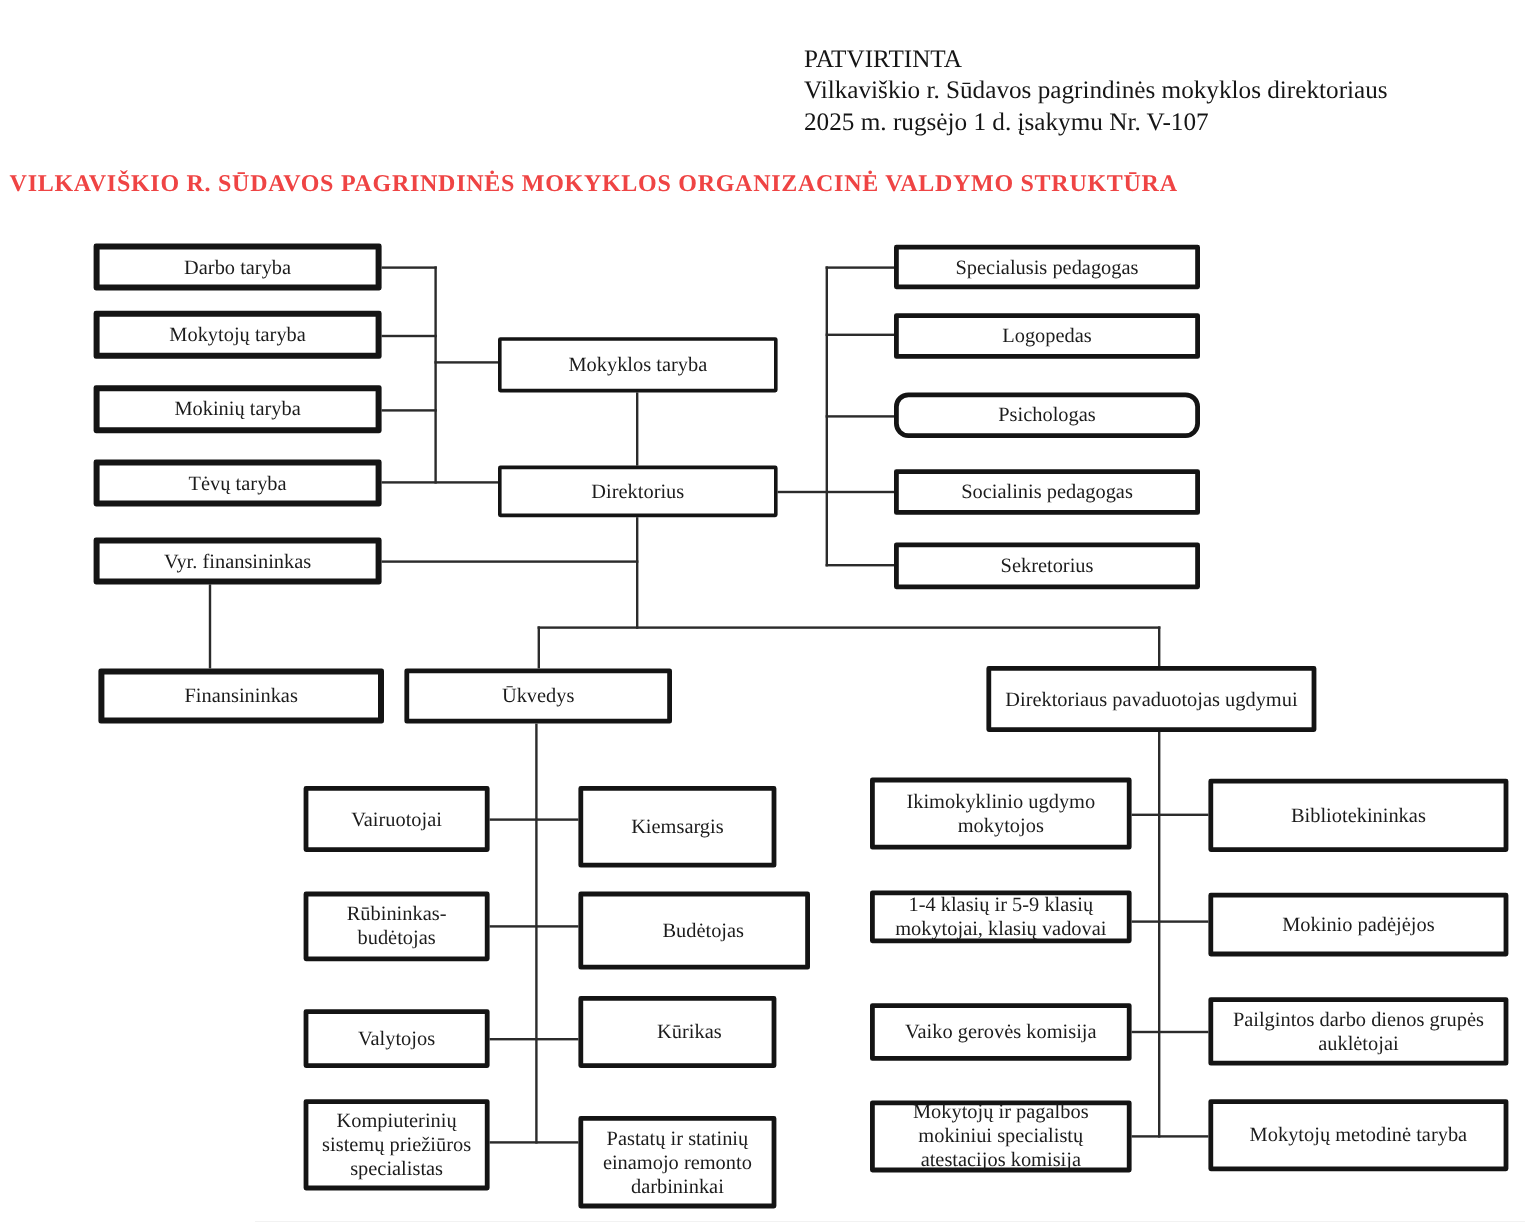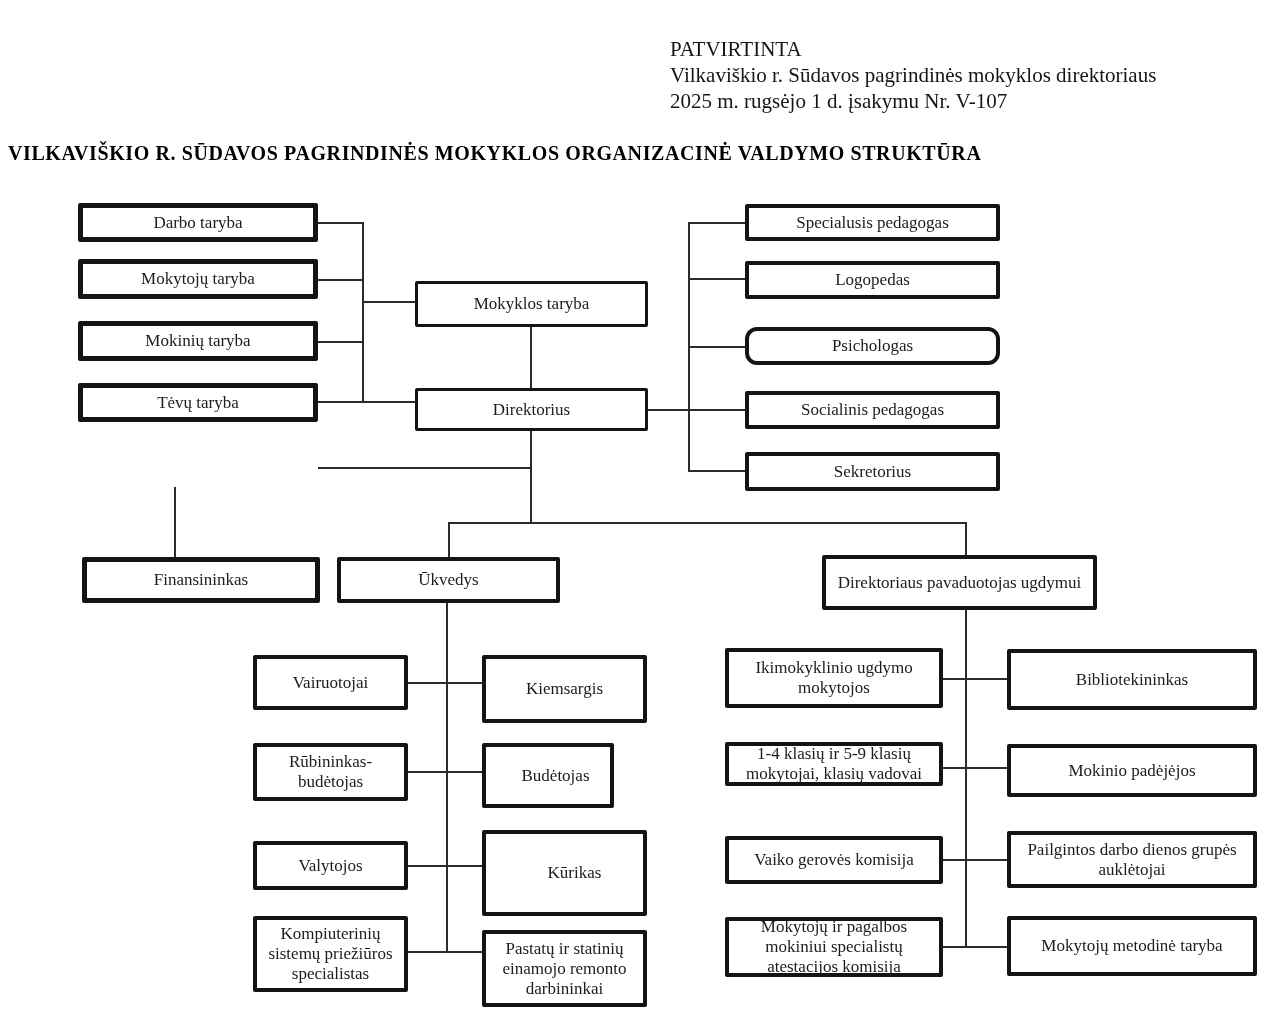--- a/index.html
+++ b/index.html
@@ -20,21 +20,21 @@
     white-space:nowrap;
     color:#151515;
   }
   .doc-title{
     position:absolute;
     left:8px; top:142px;
     font-size:20px;
     font-weight:bold;
     letter-spacing:0.6px;
     white-space:nowrap;
-    color:#000000;
+    color:#ef4444;
   }
   .node{
     position:absolute;
     box-sizing:border-box;
     background:#fff;
     border:4px solid #141414;
     border-radius:2px;
     display:flex;
     align-items:center;
     justify-content:center;
@@ -96,40 +96,41 @@
   <div class="vl" style="left:965px;top:610px;height:338px;"></div>
   <div class="hl" style="left:943px;top:678px;width:64px;"></div>
   <div class="hl" style="left:943px;top:767px;width:64px;"></div>
   <div class="hl" style="left:943px;top:859px;width:64px;"></div>
   <div class="hl" style="left:943px;top:946px;width:64px;"></div>
 
   <div class="node b5" style="left:78px;top:203px;width:240px;height:39px;">Darbo taryba</div>
   <div class="node b5" style="left:78px;top:259px;width:240px;height:40px;">Mokytojų taryba</div>
   <div class="node b5" style="left:78px;top:321px;width:240px;height:40px;">Mokinių taryba</div>
   <div class="node b5" style="left:78px;top:383px;width:240px;height:39px;">Tėvų taryba</div>
+  <div class="node b5" style="left:78px;top:448px;width:240px;height:39px;">Vyr. finansininkas</div>
 
   <div class="node b3" style="left:415px;top:281px;width:233px;height:46px;">Mokyklos taryba</div>
   <div class="node b3" style="left:415px;top:388px;width:233px;height:43px;">Direktorius</div>
 
   <div class="node" style="left:745px;top:204px;width:255px;height:37px;">Specialusis pedagogas</div>
   <div class="node" style="left:745px;top:261px;width:255px;height:38px;">Logopedas</div>
   <div class="node" style="left:745px;top:327px;width:255px;height:38px;border-radius:12px;">Psichologas</div>
   <div class="node" style="left:745px;top:391px;width:255px;height:38px;">Socialinis pedagogas</div>
   <div class="node" style="left:745px;top:452px;width:255px;height:39px;">Sekretorius</div>
 
   <div class="node b5" style="left:82px;top:557px;width:238px;height:46px;">Finansininkas</div>
   <div class="node" style="left:337px;top:557px;width:223px;height:46px;">Ūkvedys</div>
   <div class="node" style="left:822px;top:555px;width:275px;height:55px;">Direktoriaus pavaduotojas ugdymui</div>
 
   <div class="node" style="left:253px;top:655px;width:155px;height:55px;">Vairuotojai</div>
   <div class="node" style="left:482px;top:655px;width:165px;height:68px;">Kiemsargis</div>
   <div class="node" style="left:253px;top:743px;width:155px;height:58px;">Rūbininkas-budėtojas</div>
-  <div class="node" style="left:482px;top:743px;width:132px;height:65px;padding-left:23px;">Budėtojas</div>
+  <div class="node" style="left:482px;top:743px;width:193px;height:65px;padding-left:23px;">Budėtojas</div>
   <div class="node" style="left:253px;top:841px;width:155px;height:49px;">Valytojos</div>
-  <div class="node" style="left:482px;top:830px;width:165px;height:86px;padding-left:28px;">Kūrikas</div>
+  <div class="node" style="left:482px;top:830px;width:165px;height:60px;padding-left:28px;">Kūrikas</div>
   <div class="node" style="left:253px;top:916px;width:155px;height:76px;">Kompiuterinių sistemų priežiūros specialistas</div>
   <div class="node" style="left:482px;top:915px;width:165px;height:77px;margin-top:15px;">Pastatų ir statinių einamojo remonto darbininkai</div>
 
   <div class="node" style="left:725px;top:648px;width:218px;height:60px;">Ikimokyklinio ugdymo mokytojos</div>
   <div class="node" style="left:1007px;top:649px;width:250px;height:61px;">Bibliotekininkas</div>
   <div class="node" style="left:725px;top:742px;width:218px;height:44px;">1-4 klasių ir 5-9 klasių mokytojai, klasių vadovai</div>
   <div class="node" style="left:1007px;top:744px;width:250px;height:53px;">Mokinio padėjėjos</div>
   <div class="node" style="left:725px;top:836px;width:218px;height:48px;">Vaiko gerovės komisija</div>
   <div class="node" style="left:1007px;top:831px;width:250px;height:57px;">Pailgintos darbo dienos grupės auklėtojai</div>
   <div class="node" style="left:725px;top:917px;width:218px;height:60px;">Mokytojų ir pagalbos mokiniui specialistų atestacijos komisija</div>

